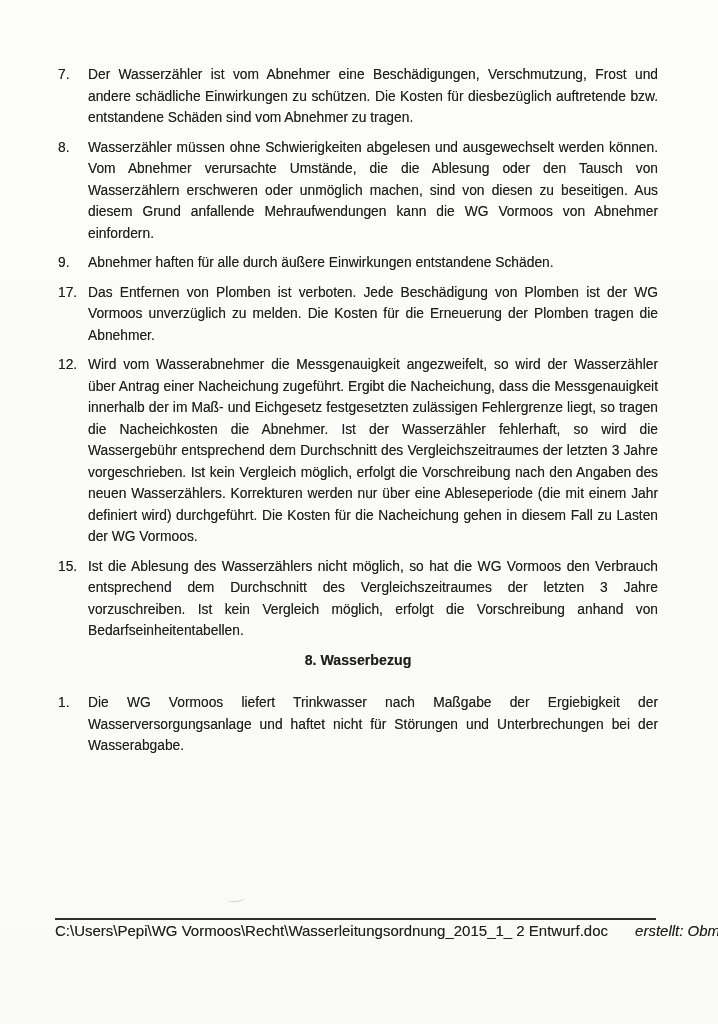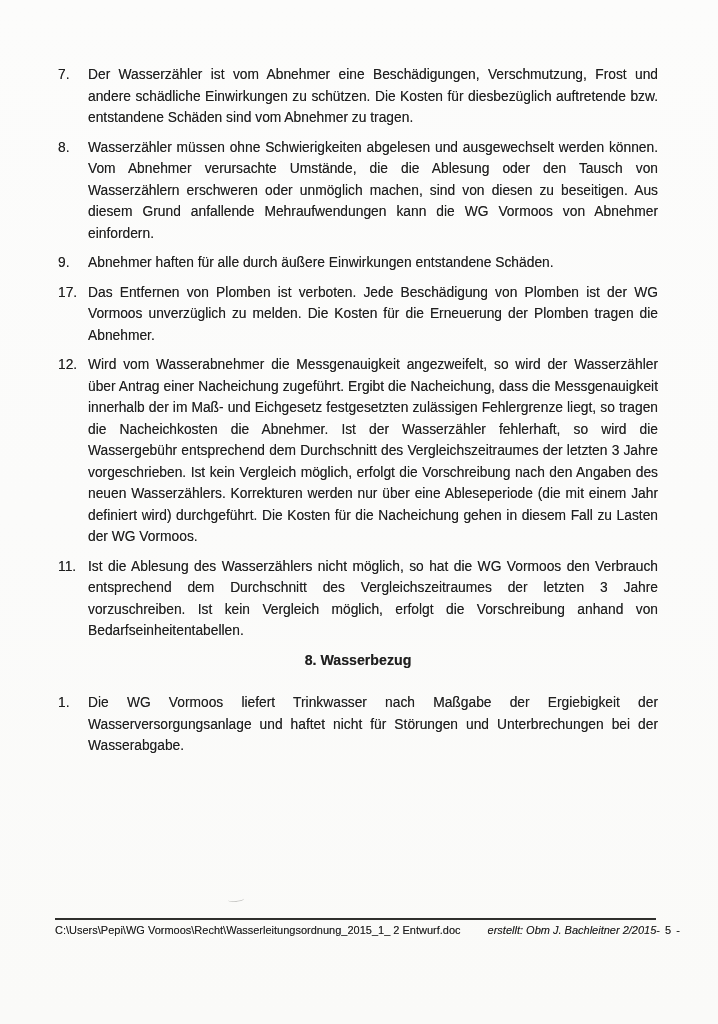--- a/index.html
+++ b/index.html
@@ -52,21 +52,21 @@
     opacity: 0.55;
   }
   .footer {
     position: absolute;
     left: 55px; top: 918px;
     width: 601px;
     border-top: 2px solid #2f2f2d;
     padding-top: 4px;
     display: flex;
     align-items: baseline;
-    font-size: 11px;
+    font-size: 15px;
     line-height: 13px;
     color: #1f1f1f;
     text-shadow: 0 0 0.4px rgba(25,25,25,0.5);
     white-space: nowrap;
   }
   .footer .created { margin-left: 27px; font-style: italic; }
   .footer .page-num { margin-left: auto; margin-right: 30px; letter-spacing: 1px; }
 </style>
 </head>
 <body>
@@ -97,21 +97,21 @@
 
 
     <div class="item">
       <span class="num">12.</span>
       <p class="txt">Wird vom Wasserabnehmer die Messgenauigkeit angezweifelt, so wird der Wasserzähler über Antrag einer Nacheichung zugeführt. Ergibt die Nacheichung, dass die Messgenauigkeit innerhalb der im Maß- und Eichgesetz festgesetzten zulässigen Fehlergrenze liegt, so tragen die Nacheichkosten die Abnehmer. Ist der Wasserzähler fehlerhaft, so wird die Wassergebühr entsprechend dem Durchschnitt des Vergleichszeitraumes der letzten 3 Jahre vorgeschrieben. Ist kein Vergleich möglich, erfolgt die Vorschreibung nach den Angaben des neuen Wasserzählers. Korrekturen werden nur über eine Ableseperiode (die mit einem Jahr definiert wird) durchgeführt. Die Kosten für die Nacheichung gehen in diesem Fall zu Lasten der WG Vormoos.</p>
     </div>
 
 
 
     <div class="item">
-      <span class="num">11.</span>
+      <span class="num">15.</span>
       <p class="txt">Ist die Ablesung des Wasserzählers nicht möglich, so hat die WG Vormoos den Verbrauch entsprechend dem Durchschnitt des Vergleichszeitraumes der letzten 3 Jahre vorzuschreiben. Ist kein Vergleich möglich, erfolgt die Vorschreibung anhand von Bedarfseinheitentabellen.</p>
     </div>
 
     <h2 class="section-heading">8. Wasserbezug</h2>
 
     <div class="item">
       <span class="num">1.</span>
       <p class="txt">Die WG Vormoos liefert Trinkwasser nach Maßgabe der Ergiebigkeit der Wasserversorgungsanlage und haftet nicht für Störungen und Unterbrechungen bei der Wasserabgabe.</p>
     </div>
 

